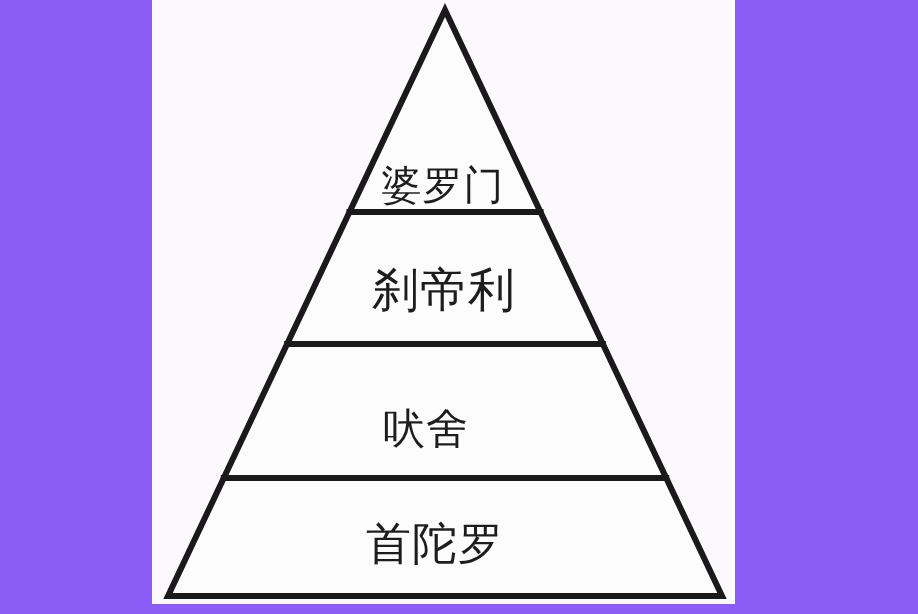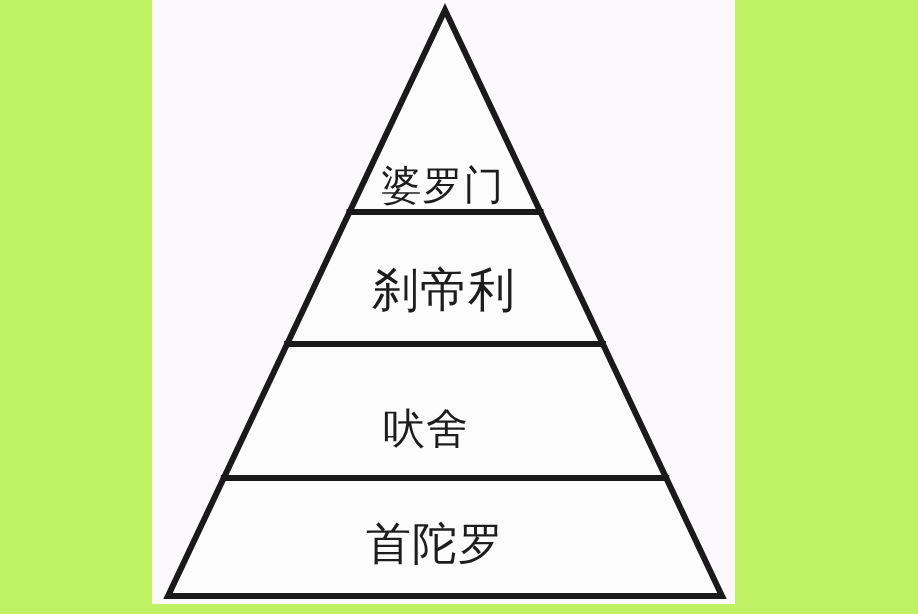--- a/index.html
+++ b/index.html
@@ -55,21 +55,21 @@
     stroke-linecap: square;
     stroke-linejoin: miter;
   }
   .pyr-body {
     fill: #fdfcfd;
   }
 </style>
 </head>
 <body>
 
-<div id="page" style="background: #bef264;">
+<div id="page" style="background: #8b5cf6;">
 
   <div id="panel" style="background: rgb(251, 249, 252);"></div>
 
   <div id="diagram-wrap">
     <svg id="pyramid-svg" viewBox="0 0 918 614" xmlns="http://www.w3.org/2000/svg">
 
       <polygon id="pyr-fill" class="pyr-body" points="445,10 722,596 168,596"></polygon>
 
       <line id="divider-1" class="pyr-stroke" x1="349.51535836177476" y1="212" x2="540.4846416382253" y2="212" stroke-width="6"></line>
       <line id="divider-2" class="pyr-stroke" x1="287.11945392491464" y1="344" x2="602.8805460750854" y2="344" stroke-width="6"></line>

